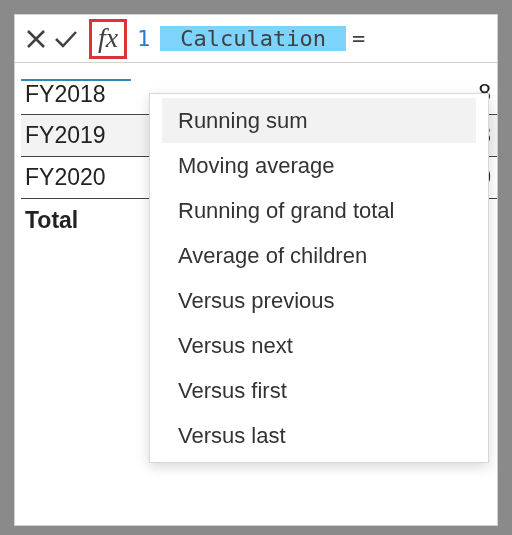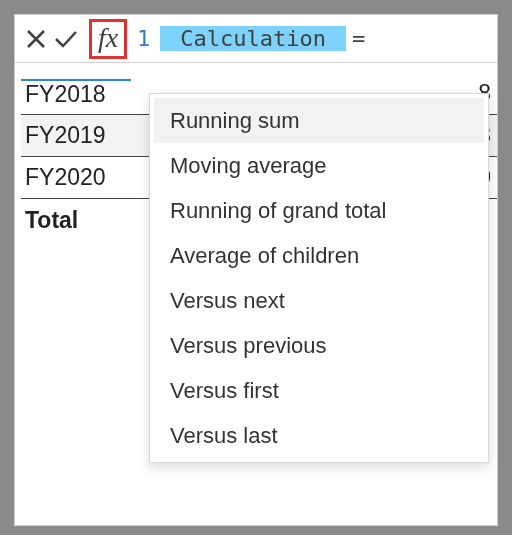--- a/index.html
+++ b/index.html
@@ -94,21 +94,21 @@
   .grid .urow.alt { background: #f3f3f3; }
   .grid .total { font-weight: 700; display:flex; height:42px; align-items:center;}
   .dropdown {
     position: absolute;
     left: 134px;
     top: 78px;
     width: 340px;
     background: #fff;
     border: 1px solid #d8d8d8;
     box-shadow: 0 4px 12px rgba(0,0,0,0.15);
-    padding: 4px 4px;
+    padding: 4px 12px;
   }
   .dropdown .item {
     height: 45px;
     display: flex;
     align-items: center;
     padding: 0 16px;
     font-size: 22px;
     color: #333;
   }
   .dropdown .item.hover { background: #f2f2f2; }
@@ -160,19 +160,19 @@
       <div class="col1">Total</div>
       <div class="col2">:</div>
     </div>
   </div>
 
   <div class="dropdown">
     <div class="item hover">Running sum</div>
     <div class="item">Moving average</div>
     <div class="item">Running of grand total</div>
     <div class="item">Average of children</div>
+    <div class="item">Versus previous</div>
     <div class="item">Versus next</div>
-    <div class="item">Versus previous</div>
     <div class="item">Versus first</div>
     <div class="item">Versus last</div>
   </div>
 
 </div>
 
 </body></html>

